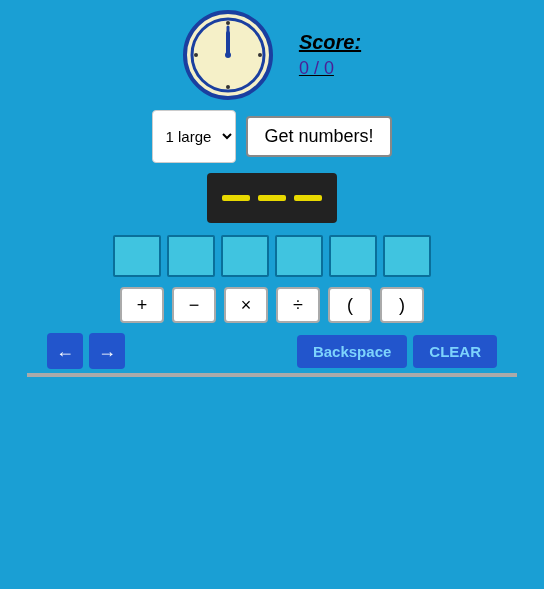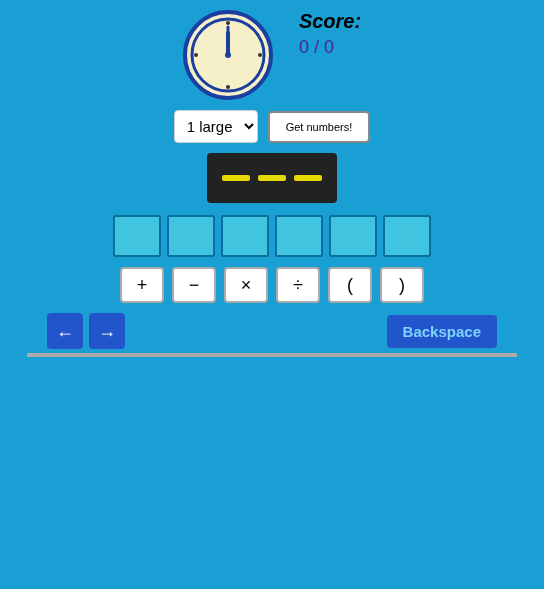--- a/index.html
+++ b/index.html
@@ -15,23 +15,24 @@
 
     .top-area {
       display: flex;
       flex-direction: column;
       align-items: center;
       padding-top: 10px;
     }
 
     .clock-score-row {
       display: flex;
-      align-items: flex-start;
+      align-items: center;
       gap: 26px;
       margin-bottom: 10px;
+      text-decoration: underline;
     }
 
     .clock {
       width: 90px;
       height: 90px;
       border-radius: 50%;
       background-color: #f5f0c8;
       border: 4px solid #1a3fa0;
       position: relative;
       display: flex;
@@ -64,31 +65,31 @@
     }
 
     .controls-row {
       display: flex;
       align-items: center;
       gap: 10px;
       margin-bottom: 10px;
     }
 
     .size-select {
-      padding: 6px 8px;
+      padding: 16px 8px;
       font-size: 15px;
       border-radius: 4px;
       border: 1px solid #ccc;
       background: white;
       cursor: pointer;
     }
 
     .get-numbers-btn {
       padding: 8px 16px;
-      font-size: 11px;
+      font-size: 18px;
       background: white;
       border: 2px solid #888;
       border-radius: 4px;
       cursor: pointer;
       font-weight: normal;
     }
 
     .display-screen {
       width: 130px;
       height: 50px;
@@ -279,20 +280,21 @@
     </div>
   </div>
 
   <div class="bottom-section">
 
     <div class="nav-action-row">
       <button class="nav-btn">←</button>
       <button class="nav-btn">→</button>
       <div class="spacer"></div>
       <button class="action-btn">Backspace</button>
+      <button class="action-btn clear">CLEAR</button>
     </div>
 
     <div class="graph-area" style="height: 220px;">
       <svg class="graph-grid" width="100%" height="100%">
 
         <defs>
           <pattern id="grid" width="20" height="20" patternUnits="userSpaceOnUse">
             <path d="M 20 0 L 0 0 0 20" fill="none" stroke="#cce8f0" stroke-width="0.8"></path>
           </pattern>
         </defs>

